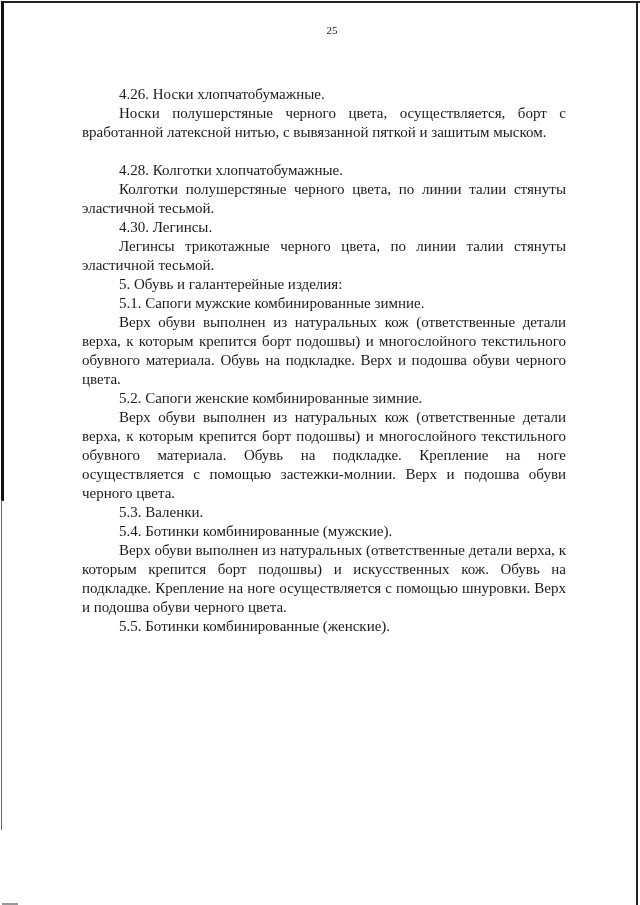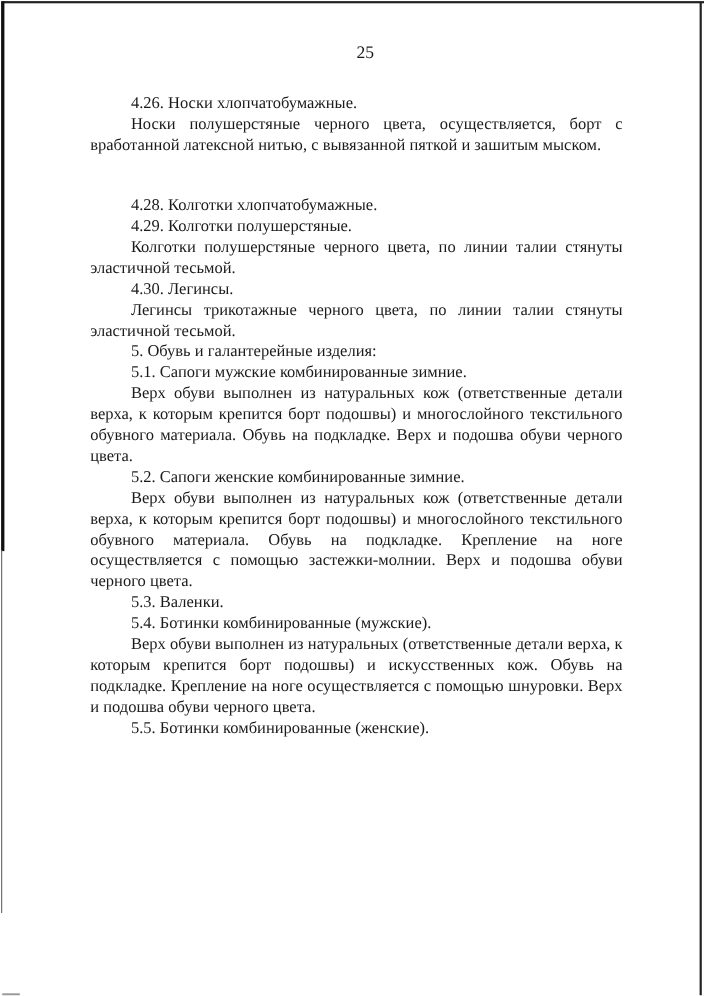--- a/index.html
+++ b/index.html
@@ -40,59 +40,58 @@
       background: #222;
     }
     .scan-bottom-marks {
       position: absolute;
       left: 2px; bottom: 0px;
       width: 16px; height: 2px;
       background: #999;
     }
     .page-number {
       position: absolute;
-      top: 40px;
+      top: 24px;
       left: 0; right: 0;
       text-align: center;
-      font-size: 16px;
+      font-size: 11px;
       padding-left: 24px;
     }
     .content {
       position: absolute;
       top: 85px;
       left: 82px;
       width: 484px;
       font-size: 15px;
       line-height: 19px;
     }
     .content p {
       margin: 0;
       text-indent: 37px;
       text-align: justify;
     }
     .content p.gap {
-      margin-top: 36px;
+      margin-top: 19px;
     }
   </style>
 </head>
 <body>
 
 <div class="scan-edge-top"></div>
 <div class="scan-edge-left"></div>
 <div class="scan-edge-left-2"></div>
 <div class="scan-edge-right"></div>
 <div class="scan-bottom-marks"></div>
 
 <div class="page-number">25</div>
 
 <div class="content">
   <p>4.26. Носки хлопчатобумажные.</p>
   <p>Носки полушерстяные черного цвета, осуществляется, борт с вработанной латексной нитью, с вывязанной пяткой и зашитым мыском.</p>
   <p class="gap">4.28. Колготки хлопчатобумажные.</p>
-  <p>4.29. Колготки полушерстяные.</p>
   <p>Колготки полушерстяные черного цвета, по линии талии стянуты эластичной тесьмой.</p>
   <p>4.30. Легинсы.</p>
   <p>Легинсы трикотажные черного цвета, по линии талии стянуты эластичной тесьмой.</p>
   <p>5. Обувь и галантерейные изделия:</p>
   <p>5.1. Сапоги мужские комбинированные зимние.</p>
   <p>Верх обуви выполнен из натуральных кож (ответственные детали верха, к которым крепится борт подошвы) и многослойного текстильного обувного материала. Обувь на подкладке. Верх и подошва обуви черного цвета.</p>
   <p>5.2. Сапоги женские комбинированные зимние.</p>
   <p>Верх обуви выполнен из натуральных кож (ответственные детали верха, к которым крепится борт подошвы) и многослойного текстильного обувного материала. Обувь на подкладке. Крепление на ноге осуществляется с помощью застежки-молнии. Верх и подошва обуви черного цвета.</p>
   <p>5.3. Валенки.</p>
   <p>5.4. Ботинки комбинированные (мужские).</p>

